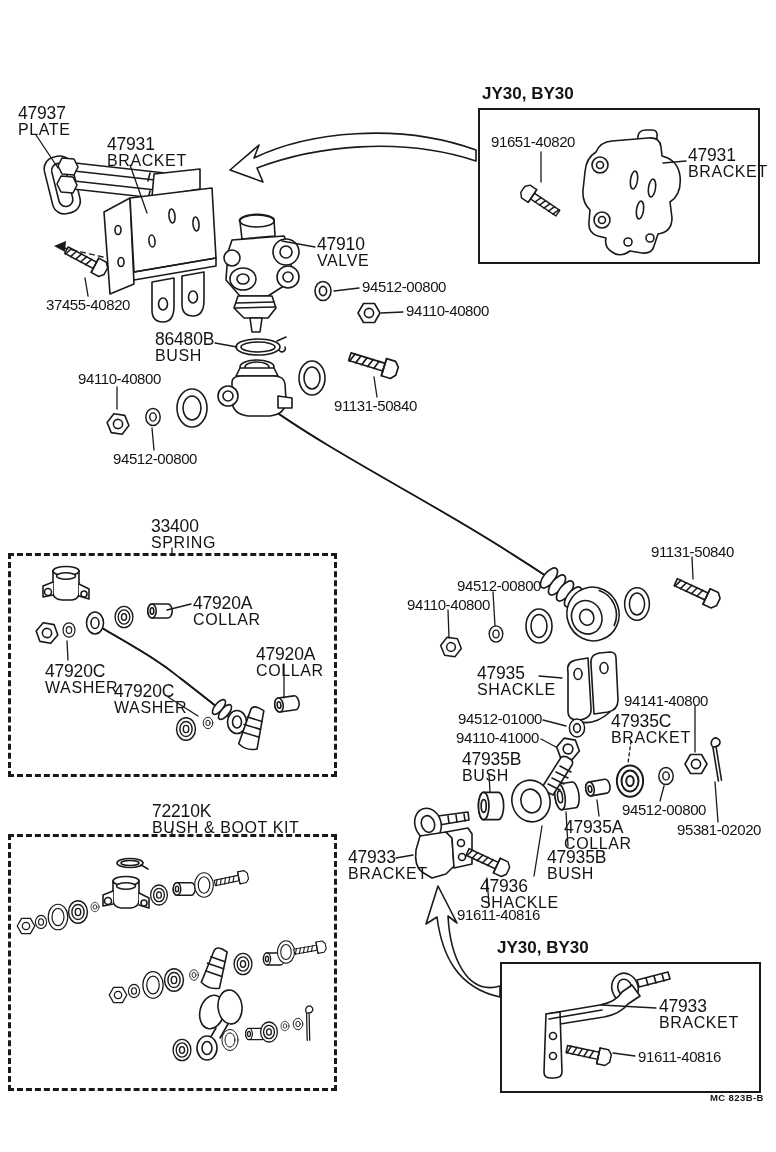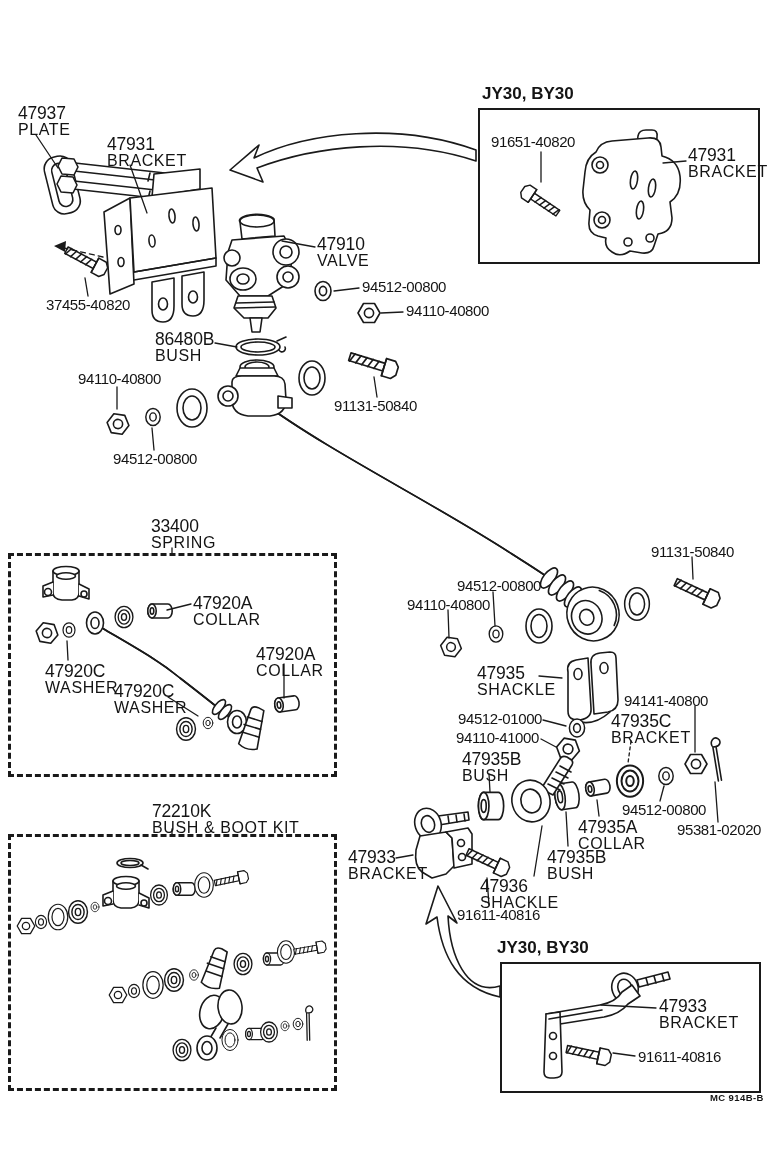--- a/index.html
+++ b/index.html
@@ -566,21 +566,21 @@
   <div class="co lg" style="left:462px;top:750px">
     <div class="num">47935B</div>
     <div class="sub">BUSH</div>
   </div>
   <div class="co" style="left:622px;top:802px">
     <div class="num">94512-00800</div>
   </div>
   <div class="co" style="left:677px;top:822px">
     <div class="num">95381-02020</div>
   </div>
-  <div class="co lg" style="left:578px;top:818px">
+  <div class="co lg" style="left:564px;top:818px">
     <div class="num">47935A</div>
     <div class="sub">COLLAR</div>
   </div>
   <div class="co lg" style="left:348px;top:848px">
     <div class="num">47933</div>
     <div class="sub">BRACKET</div>
   </div>
   <div class="co lg" style="left:547px;top:848px">
     <div class="num">47935B</div>
     <div class="sub">BUSH</div>
@@ -607,14 +607,14 @@
   </div>
   <div class="title" style="left:497px;top:938px">JY30, BY30</div>
   <div class="co lg" style="left:659px;top:997px">
     <div class="num">47933</div>
     <div class="sub">BRACKET</div>
   </div>
   <div class="co" style="left:638px;top:1049px">
     <div class="num">91611-40816</div>
   </div>
 
-  <div class="ftr" style="left:710px;top:1092px">MC 914B-B</div>
+  <div class="ftr" style="left:710px;top:1092px">MC 823B-B</div>
 </div>
 
 </body></html>

